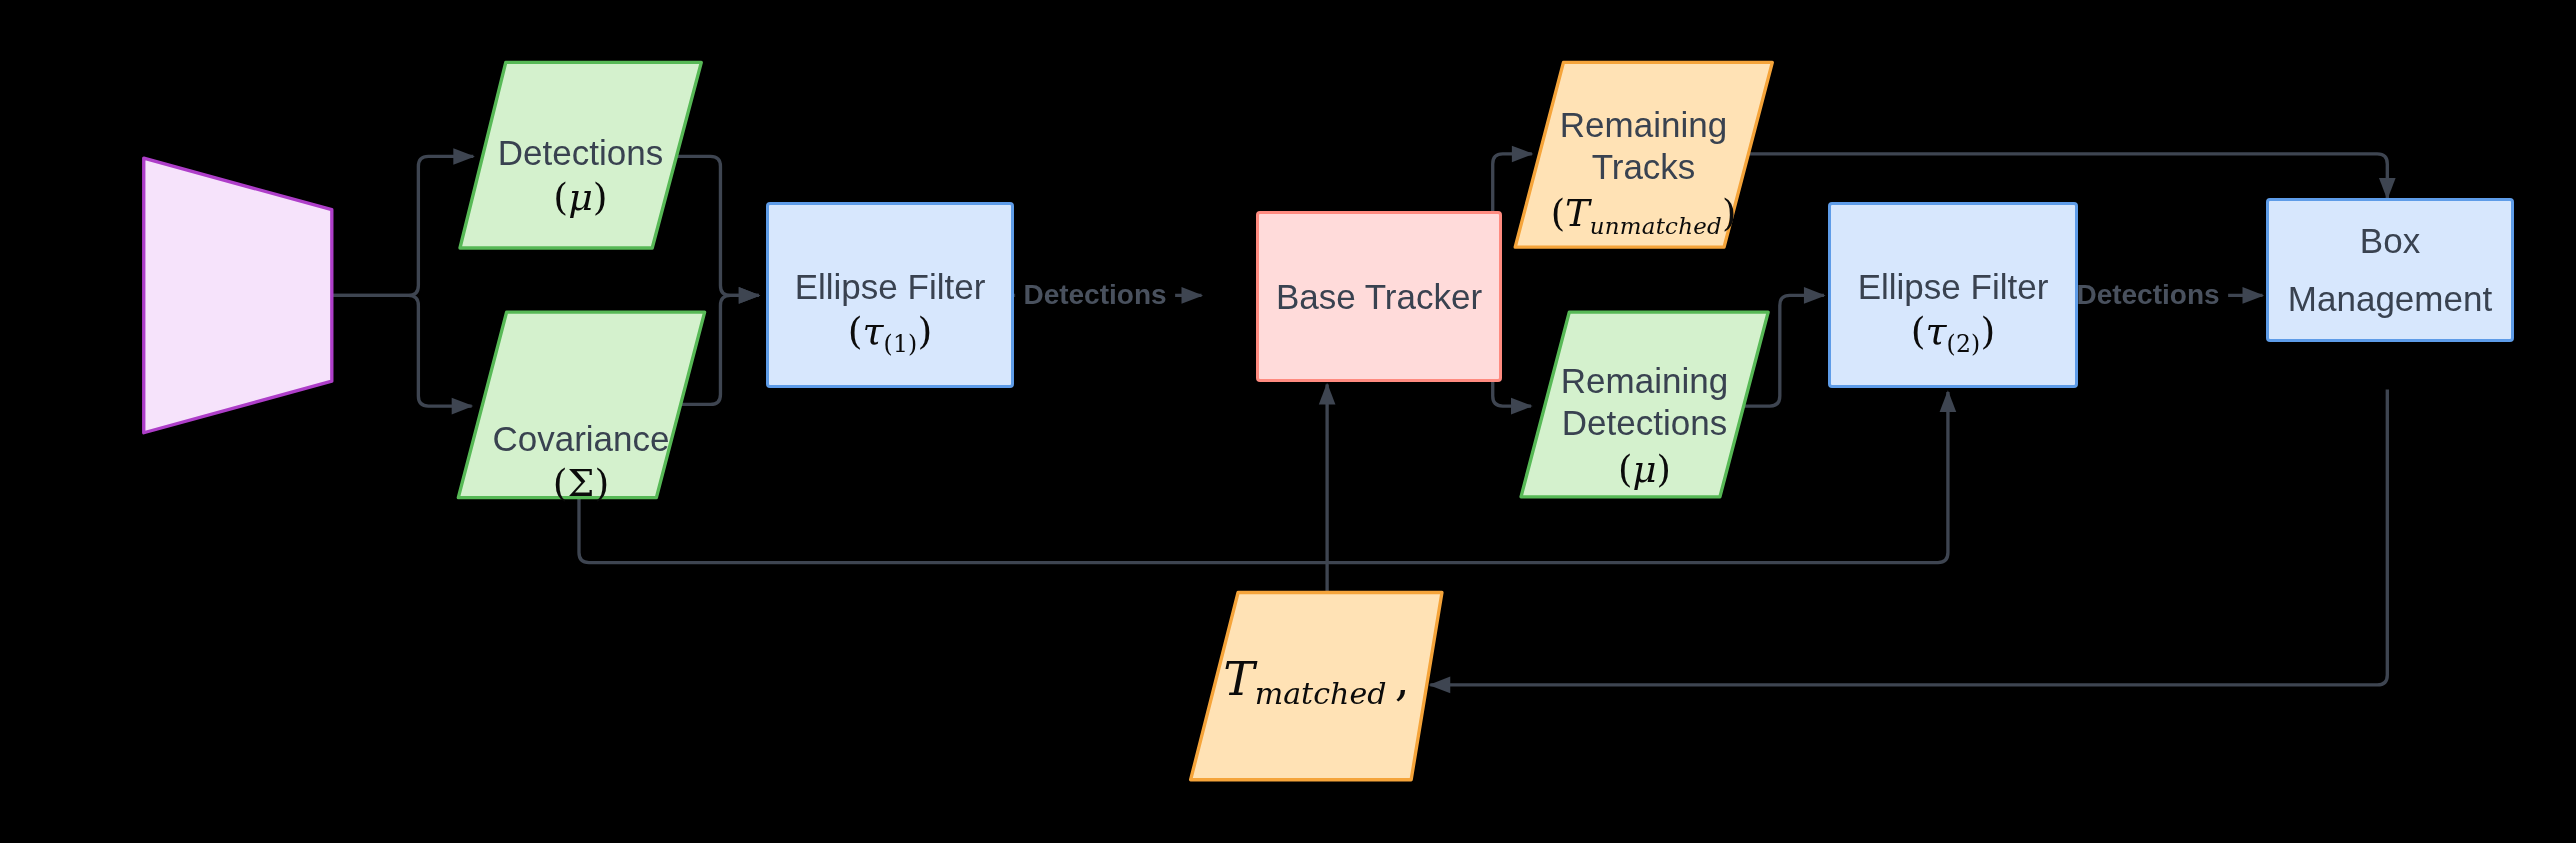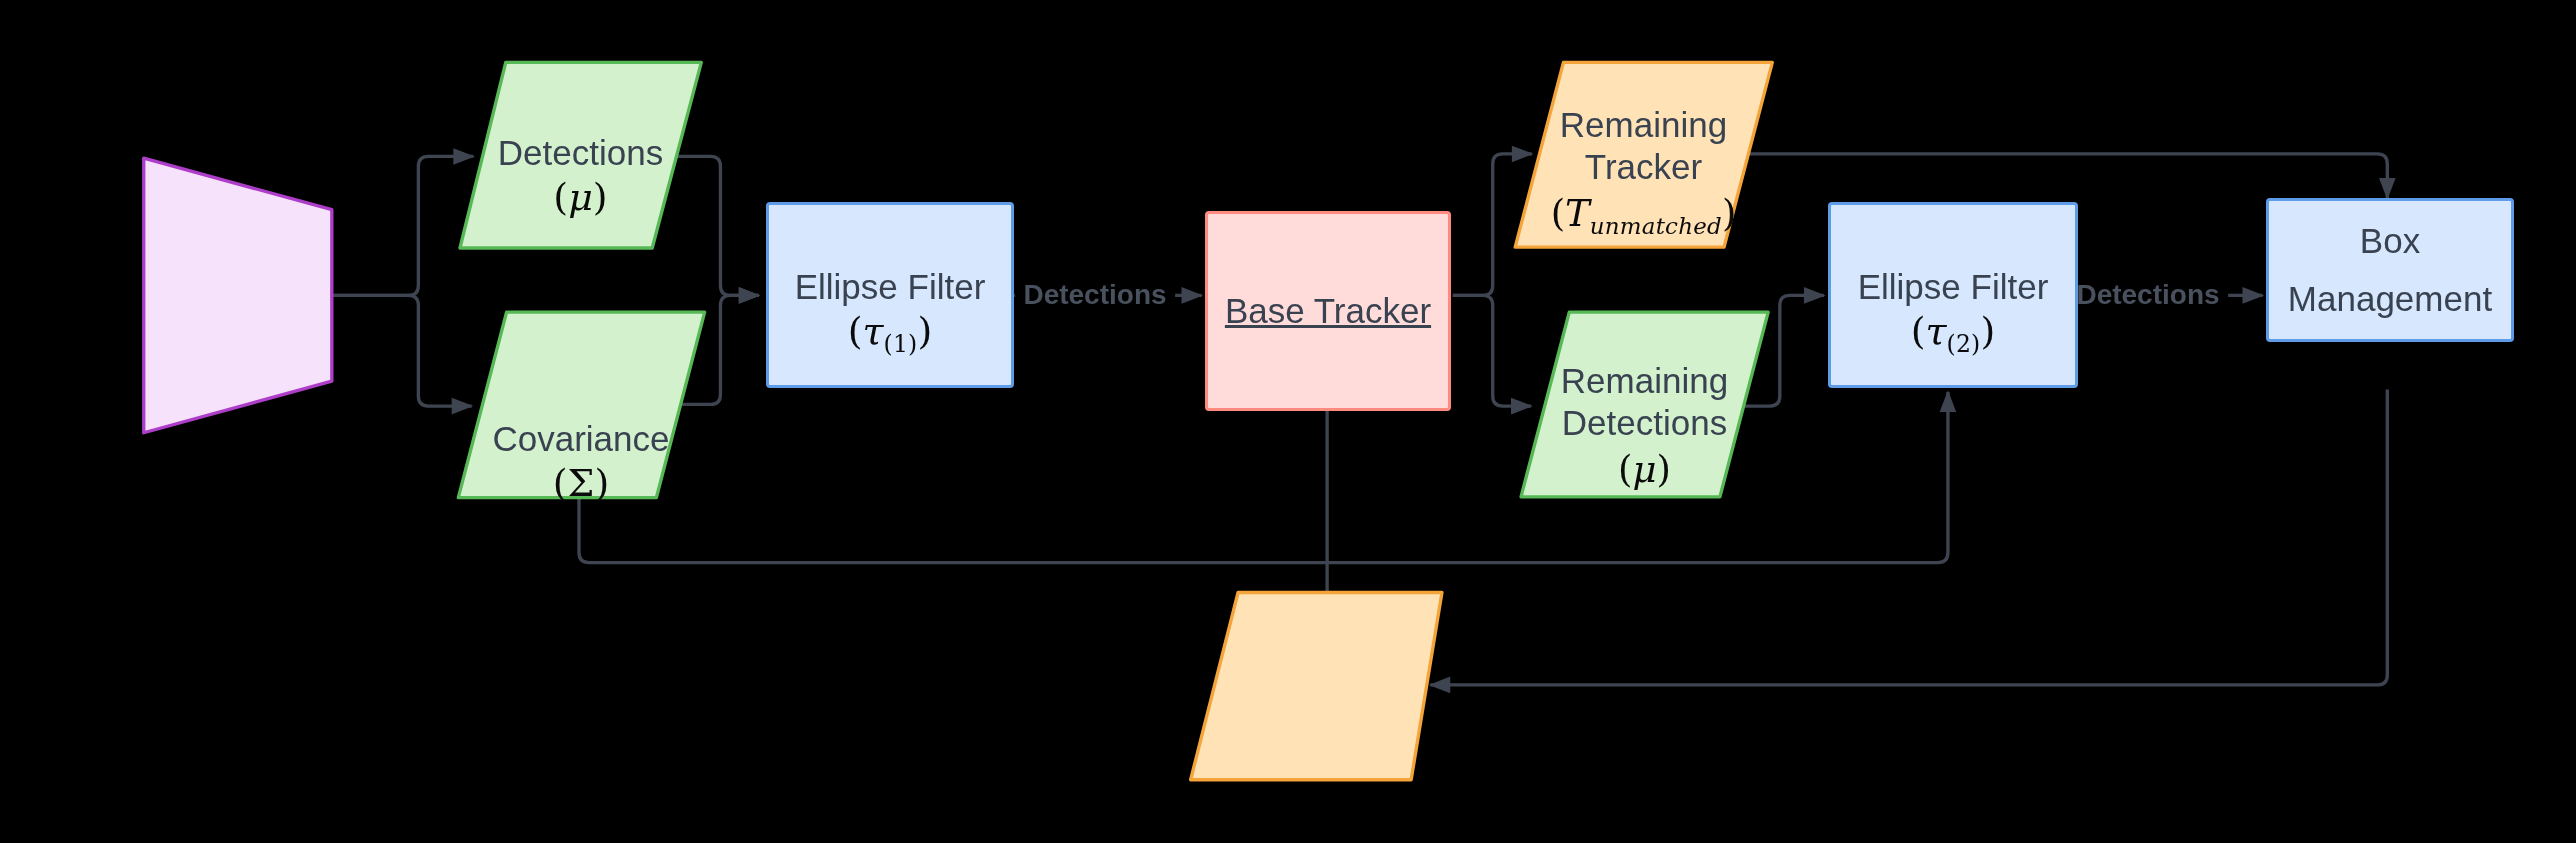--- a/index.html
+++ b/index.html
@@ -85,43 +85,44 @@
   <div class="node has-math" style="left:458px;top:312px;width:246px;height:186px;margin-top:36px;">
     <div>Covariance</div>
     <div class="math-line"><span class="paren">(</span><span class="paren">Σ</span><span class="paren">)</span></div>
   </div>
 
   <div class="node rect-node blue has-math" style="left:766px;top:202px;width:248px;height:186px;">
     <div>Ellipse Filter</div>
     <div class="math-line"><span class="paren">(</span><span class="mvar">τ</span><span class="msub upright">(1)</span><span class="paren">)</span></div>
   </div>
 
-  <div class="node rect-node pink" style="left:1205px;top:211px;width:246px;height:200px;text-decoration:underline;">
+  <div class="node rect-node pink" style="left:1256px;top:211px;width:246px;height:171px;">
     <div>Base Tracker</div>
   </div>
 
   <div class="node" style="left:1515px;top:62px;width:257px;height:185px;padding-top:47px;">
     <div>Remaining</div>
-    <div>Tracker</div>
+    <div>Tracks</div>
     <div class="math-line" style="font-size:37px;line-height:52px;"><span class="paren">(</span><span class="mvar">T</span><span class="msub">unmatched</span><span class="paren">)</span></div>
   </div>
 
   <div class="node" style="left:1521px;top:312px;width:247px;height:185px;padding-top:47px;">
     <div>Remaining</div>
     <div>Detections</div>
     <div class="math-line" style="font-size:37px;line-height:52px;"><span class="paren">(</span><span class="mvar">μ</span><span class="paren">)</span></div>
   </div>
 
   <div class="node rect-node blue has-math" style="left:1828px;top:202px;width:250px;height:186px;">
     <div>Ellipse Filter</div>
     <div class="math-line"><span class="paren">(</span><span class="mvar">τ</span><span class="msub upright">(2)</span><span class="paren">)</span></div>
   </div>
 
   <div class="node rect-node blue" style="left:2266px;top:198px;width:248px;height:144px;gap:16px;">
     <div>Box</div>
     <div>Management</div>
   </div>
 
   <div class="node" style="left:1191px;top:593px;width:251px;height:187px;">
+    <div class="tm-line"><span class="mvar">T</span><span class="msub">matched</span><span class="punct">,</span></div>
   </div>
 
 </div>
 
 
 </body></html>

